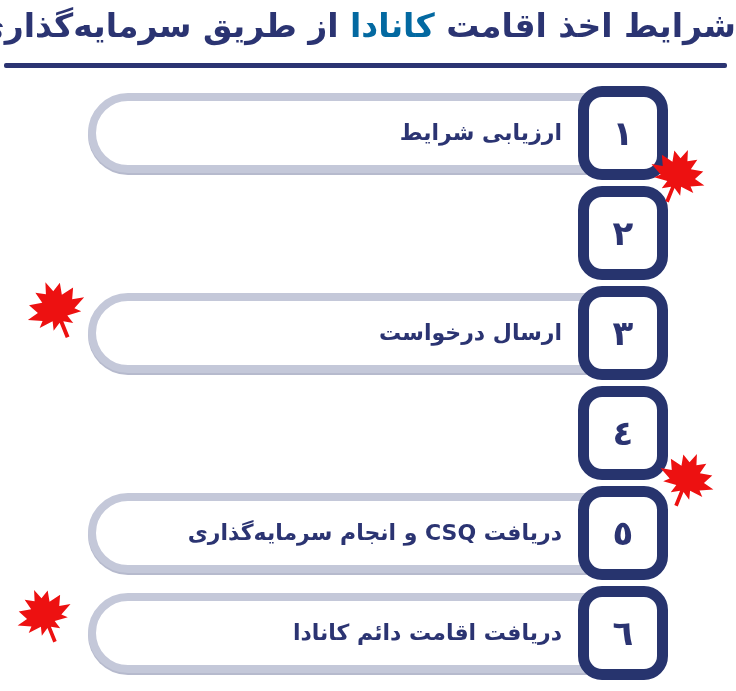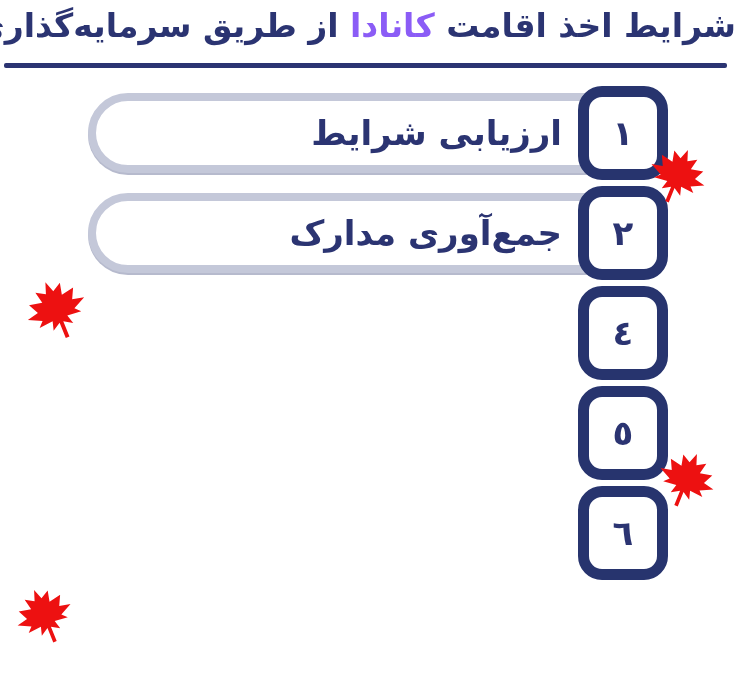--- a/index.html
+++ b/index.html
@@ -14,21 +14,21 @@
 
   
   .title {
     position:absolute; top:6px; left:0; right:0;
     text-align:center;
     font-size:33px; font-weight:bold;
     color:#2b3472;
     white-space:nowrap;
     letter-spacing:0;
   }
-  .title .hl { color:#8b5cf6; }
+  .title .hl { color:#0369a1; }
 
   .rule {
     position:absolute; top:63px; left:4px;
     width:723px; height:5px;
     background:#2b3472;
     border-radius:2px;
   }
 
   
   .rows { position:absolute; top:86px; left:0; width:736px; }
@@ -40,21 +40,21 @@
     border:8px solid #c4c8d9;
     border-radius:40px;
     background:#ffffff;
     box-shadow:0 2px 0 #b6bacd;
     z-index:1;
   }
   .pill .label {
     display:block;
     height:64px; line-height:64px;
     padding-right:98px; padding-left:30px;
-    font-size:34px; font-weight:bold;
+    font-size:22px; font-weight:bold;
     color:#2b3472;
     white-space:nowrap; overflow:hidden;
   }
 
   .badge {
     position:absolute; top:0; right:68px;
     width:90px; height:94px;
     box-sizing:border-box;
     border:11px solid #27346e;
     border-radius:24px;
@@ -89,42 +89,53 @@
   <div class="row">
     <div class="pill">
       <span class="label">ارزیابی شرایط</span>
     </div>
     <div class="badge">
       <span class="num">١</span>
     </div>
   </div>
 
   <div class="row">
-    <div class="pill">
-      <span class="label">جمع‌آوری مدارک</span>
-    </div>
     <div class="badge">
       <span class="num">٢</span>
     </div>
   </div>
 
+  <div class="row">
+    <div class="pill">
+      <span class="label">ارسال درخواست</span>
+    </div>
+    <div class="badge">
+      <span class="num">٣</span>
+    </div>
+  </div>
 
   <div class="row">
     <div class="badge">
       <span class="num">٤</span>
     </div>
   </div>
 
   <div class="row">
+    <div class="pill">
+      <span class="label">دریافت CSQ و انجام سرمایه‌گذاری</span>
+    </div>
     <div class="badge">
       <span class="num">٥</span>
     </div>
   </div>
 
   <div class="row">
+    <div class="pill">
+      <span class="label">دریافت اقامت دائم کانادا</span>
+    </div>
     <div class="badge">
       <span class="num">٦</span>
     </div>
   </div>
 
 </div>
 
 <div class="leaf leaf-1">
   <svg viewBox="0 0 100 100" aria-hidden="true">
       <path d="M50 3 L44 20 L30 12 L34 30 L14 26 L22 42 L4 46 L24 56 L16 64 L38 62 L34 76 L47 68 L47 93 L53 93 L53 68 L66 76 L62 62 L84 64 L76 56 L96 46 L78 42 L86 26 L66 30 L70 12 L56 20 Z"></path>

